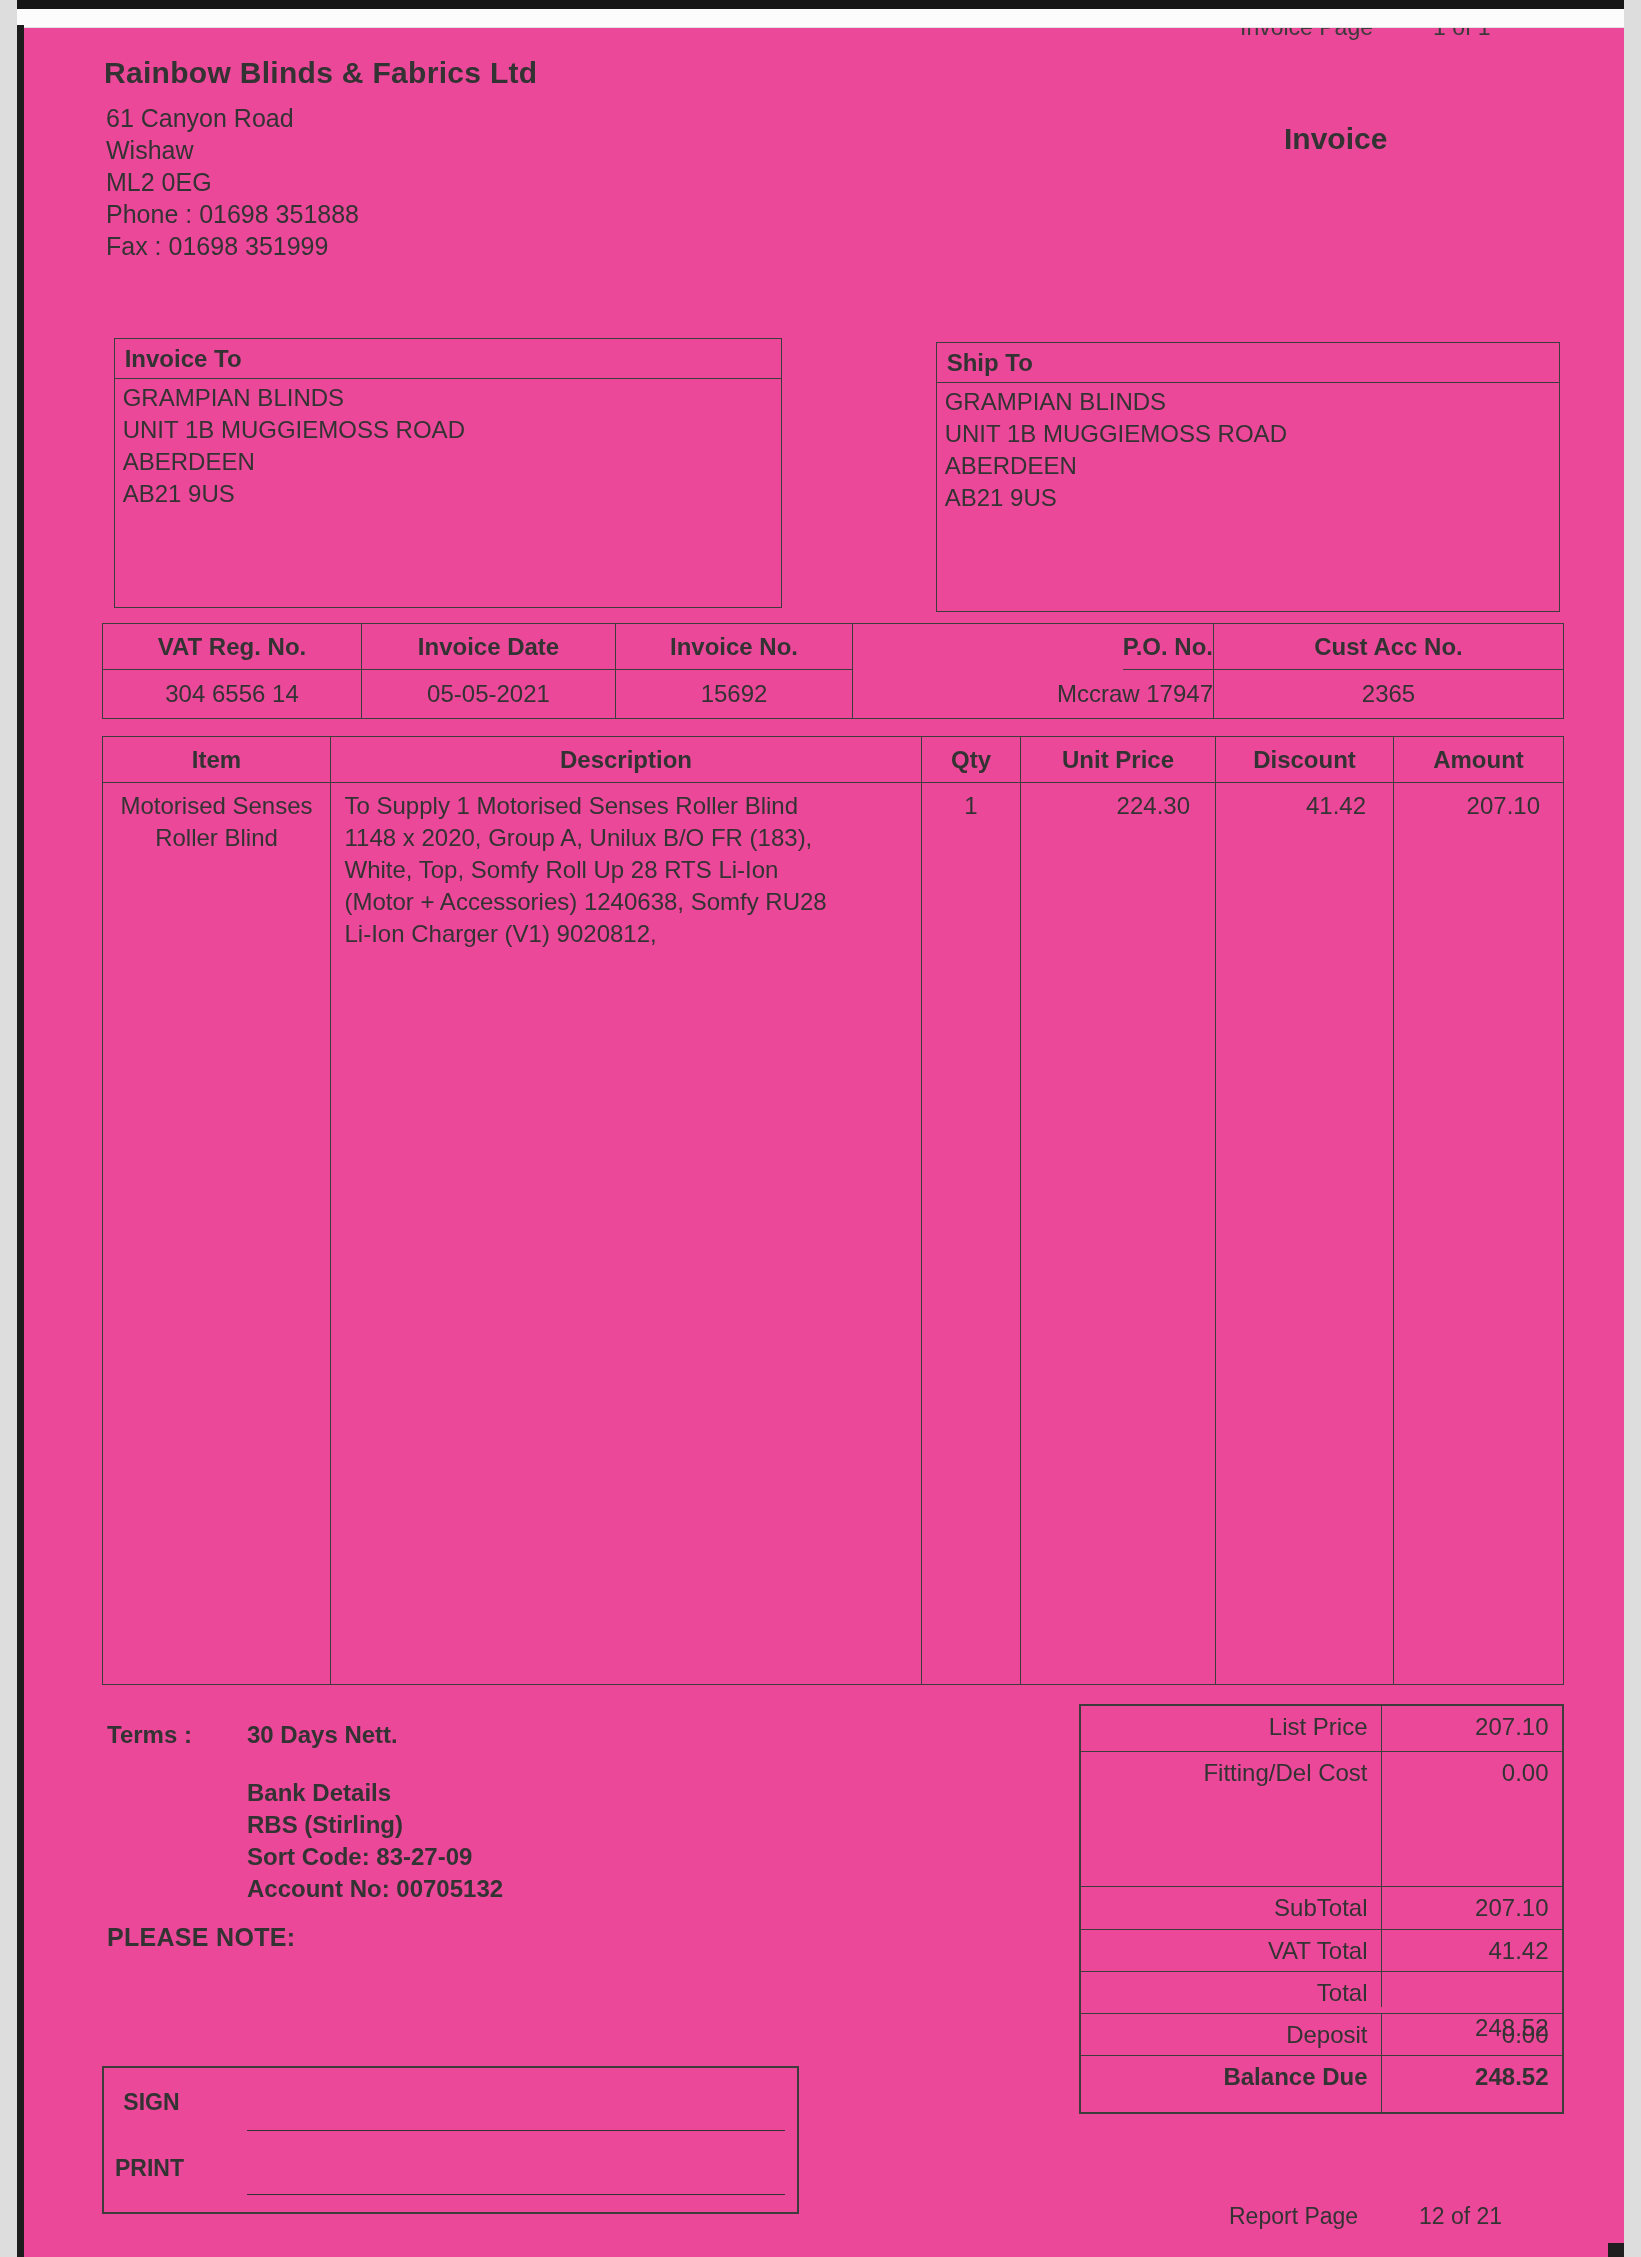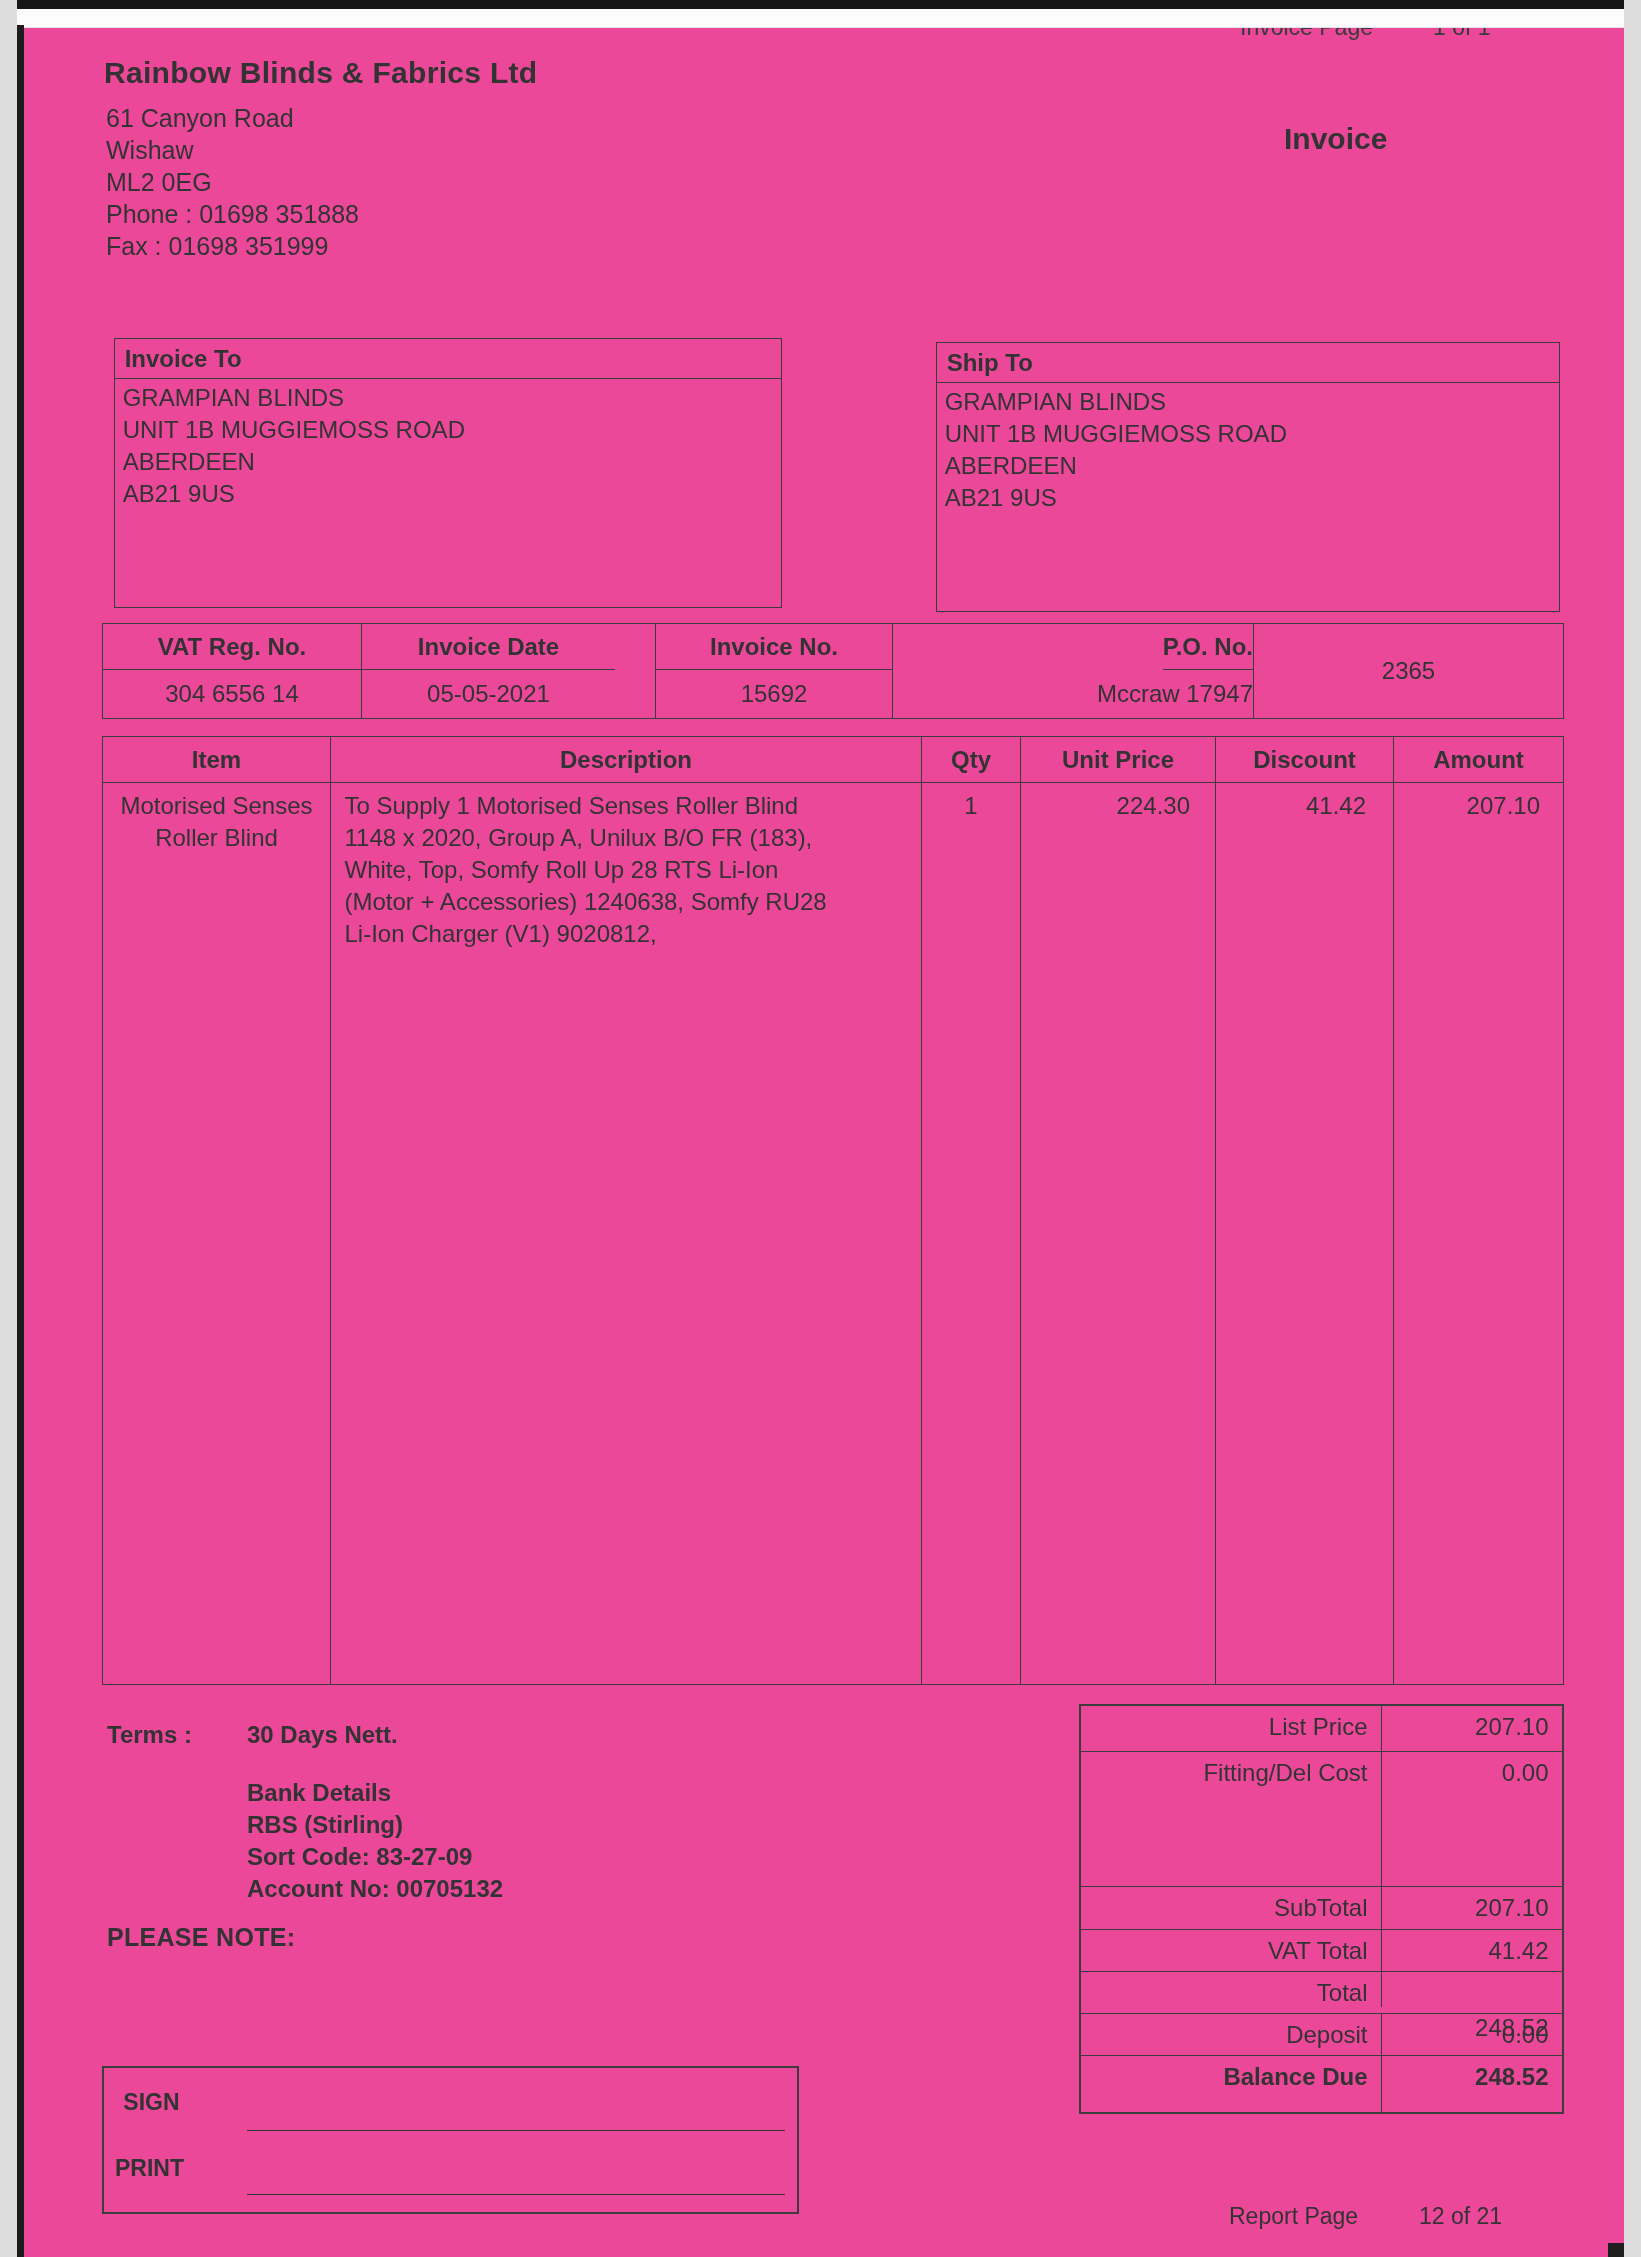--- a/index.html
+++ b/index.html
@@ -36,21 +36,21 @@
 
   
   #info-table{left:85px;top:623px;width:1462px;height:96px;display:flex;border:1.9px solid #3c3c3c;box-sizing:border-box;}
   .info-col{display:flex;flex-direction:column;box-sizing:border-box;}
   .info-col + .info-col{border-left:1.9px solid #3c3c3c;}
   .info-col .h{height:46px;border-bottom:1.9px solid #3c3c3c;font-weight:bold;box-sizing:border-box;}
   .info-col .v{flex:1;}
   .cc{display:flex;align-items:center;justify-content:center;font-size:24px;}
   .info-col:nth-child(1){width:258px;}
   .info-col:nth-child(2){width:254px;}
-  .info-col:nth-child(3){width:237px;margin-left:40px;}
+  .info-col:nth-child(3){width:237px;}
   .info-col:nth-child(4){width:361px;align-items:flex-end;}
   .info-col:nth-child(5){flex:1;}
 
   
   #items-table{left:85px;top:736px;width:1462px;height:949px;display:flex;border:1.9px solid #3c3c3c;box-sizing:border-box;}
   .it-col{display:flex;flex-direction:column;box-sizing:border-box;}
   .it-col + .it-col{border-left:1.9px solid #3c3c3c;}
   .it-col .h{height:46px;border-bottom:1.9px solid #3c3c3c;display:flex;align-items:center;
     justify-content:center;font-size:24px;font-weight:bold;box-sizing:border-box;}
   .it-col .b{flex:1;font-size:24px;line-height:32px;padding-top:6.8px;box-sizing:border-box;}
@@ -157,20 +157,21 @@
     </div>
     <div class="info-col">
       <div class="h cc">Invoice No.</div>
       <div class="v cc">15692</div>
     </div>
     <div class="info-col">
       <div class="h cc">P.O. No.</div>
       <div class="v cc">Mccraw 17947</div>
     </div>
     <div class="info-col">
+      <div class="h cc">Cust Acc No.</div>
       <div class="v cc">2365</div>
     </div>
   </div>
 
   <div class="abs" id="items-table">
     <div class="it-col" id="col-item">
       <div class="h">Item</div>
       <div class="b">Motorised Senses Roller Blind</div>
     </div>
     <div class="it-col" id="col-desc">

